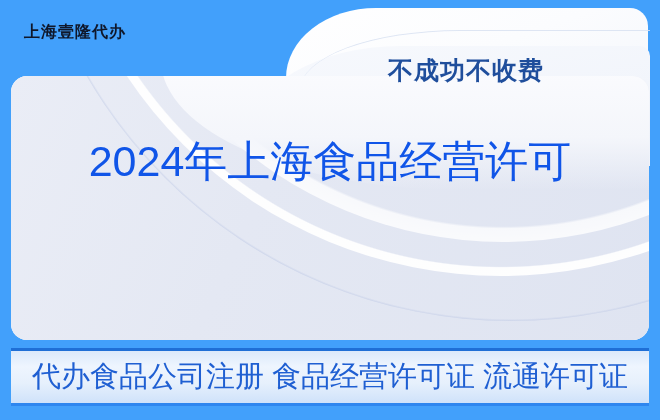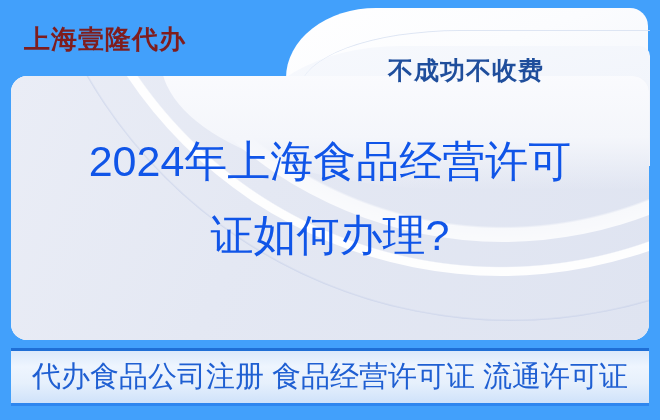--- a/index.html
+++ b/index.html
@@ -106,22 +106,22 @@
     width: 560px; height: 150px;
     border-bottom-left-radius: 300px 130px;
     background: linear-gradient(180deg, #fdfdff 0%, #f4f6fb 65%, rgba(240,243,250,0) 100%);
   }
 
   
   .brand {
     position: absolute;
     left: 24px;
     top: 22px;
-    color: #7f1d1d;
-    font-size: 26px;
+    color: #0f172a;
+    font-size: 16px;
     font-weight: 700;
     letter-spacing: 1px;
     z-index: 6;
     white-space: nowrap;
   }
   .slogan {
     position: absolute;
     left: 286px;
     top: 22px;
     width: 360px;
@@ -190,21 +190,20 @@
   <div class="card">
     <div class="card-wash"></div>
     <div class="ring ring-d"></div>
     <div class="ring ring-b"></div>
     <div class="ring ring-a"></div>
     <div class="ring ring-c"></div>
     <div class="card-topwash"></div>
 
     <div class="title">
       <span class="title-line">2024年上海食品经营许可</span>
-      <span class="title-line">证如何办理?</span>
     </div>
   </div>
 
   <div class="footer">
     <span class="footer-text">代办食品公司注册 食品经营许可证 流通许可证</span>
   </div>
 
 </div>
 
 </body></html>

